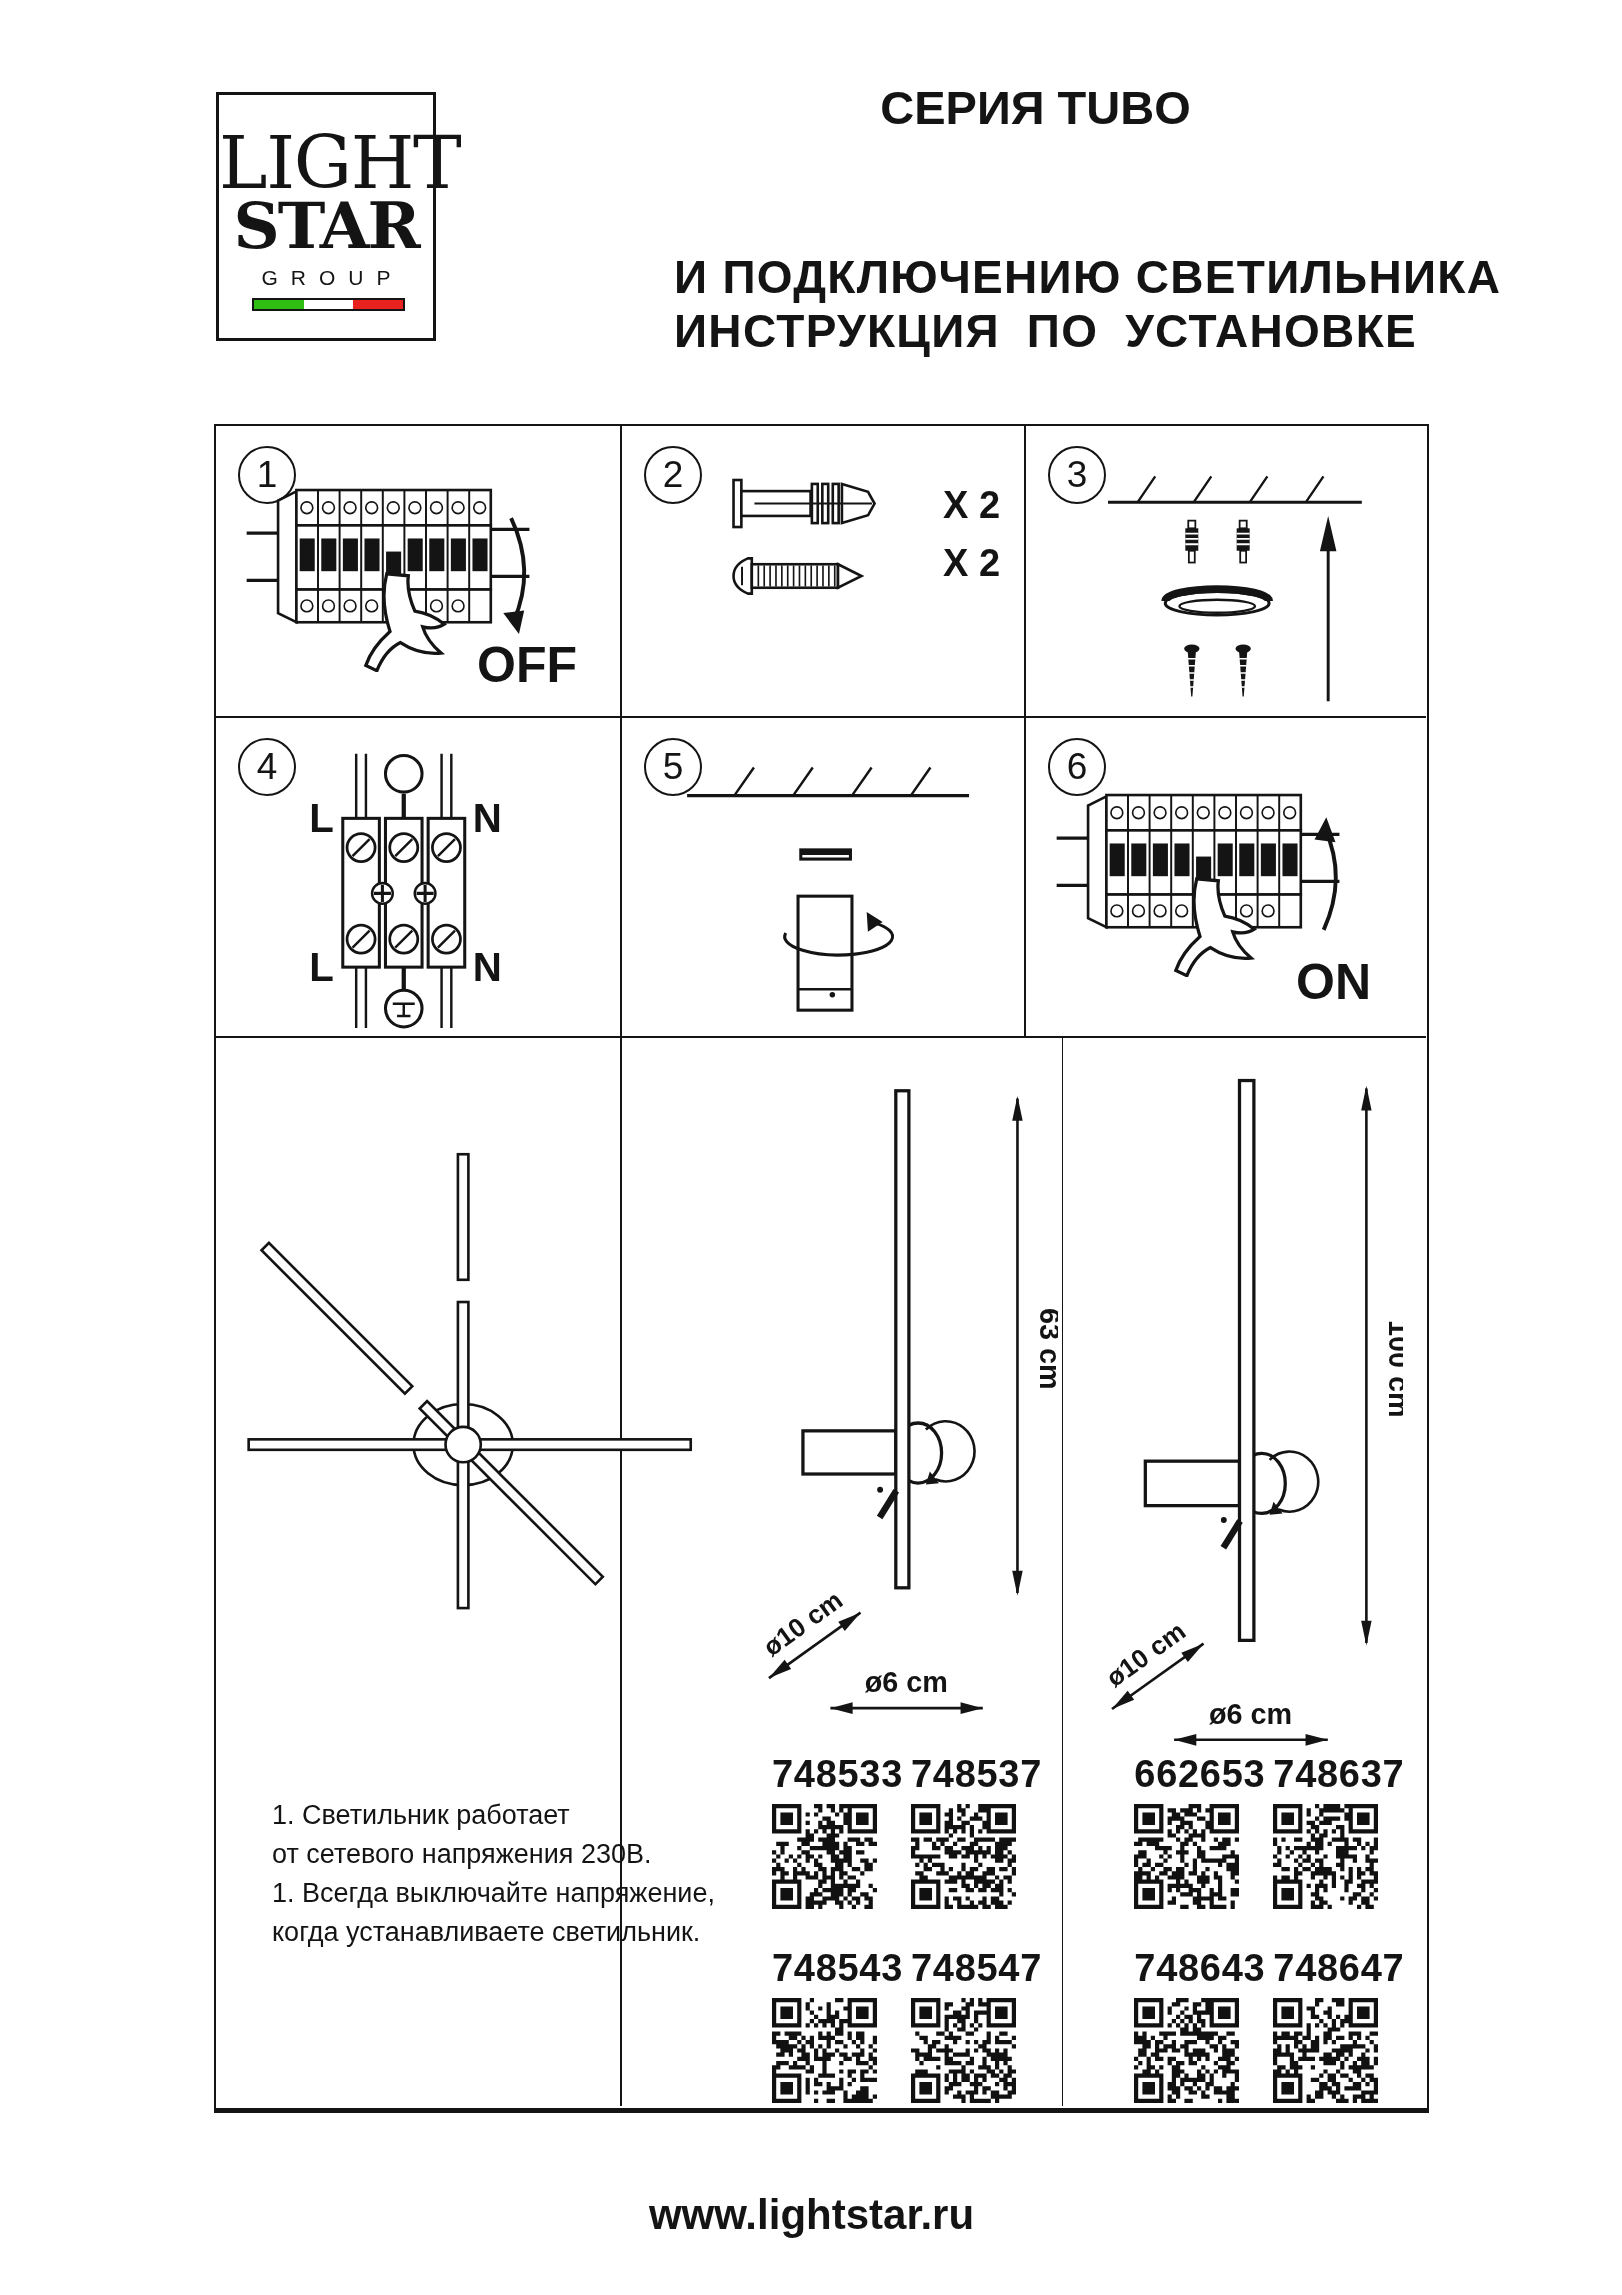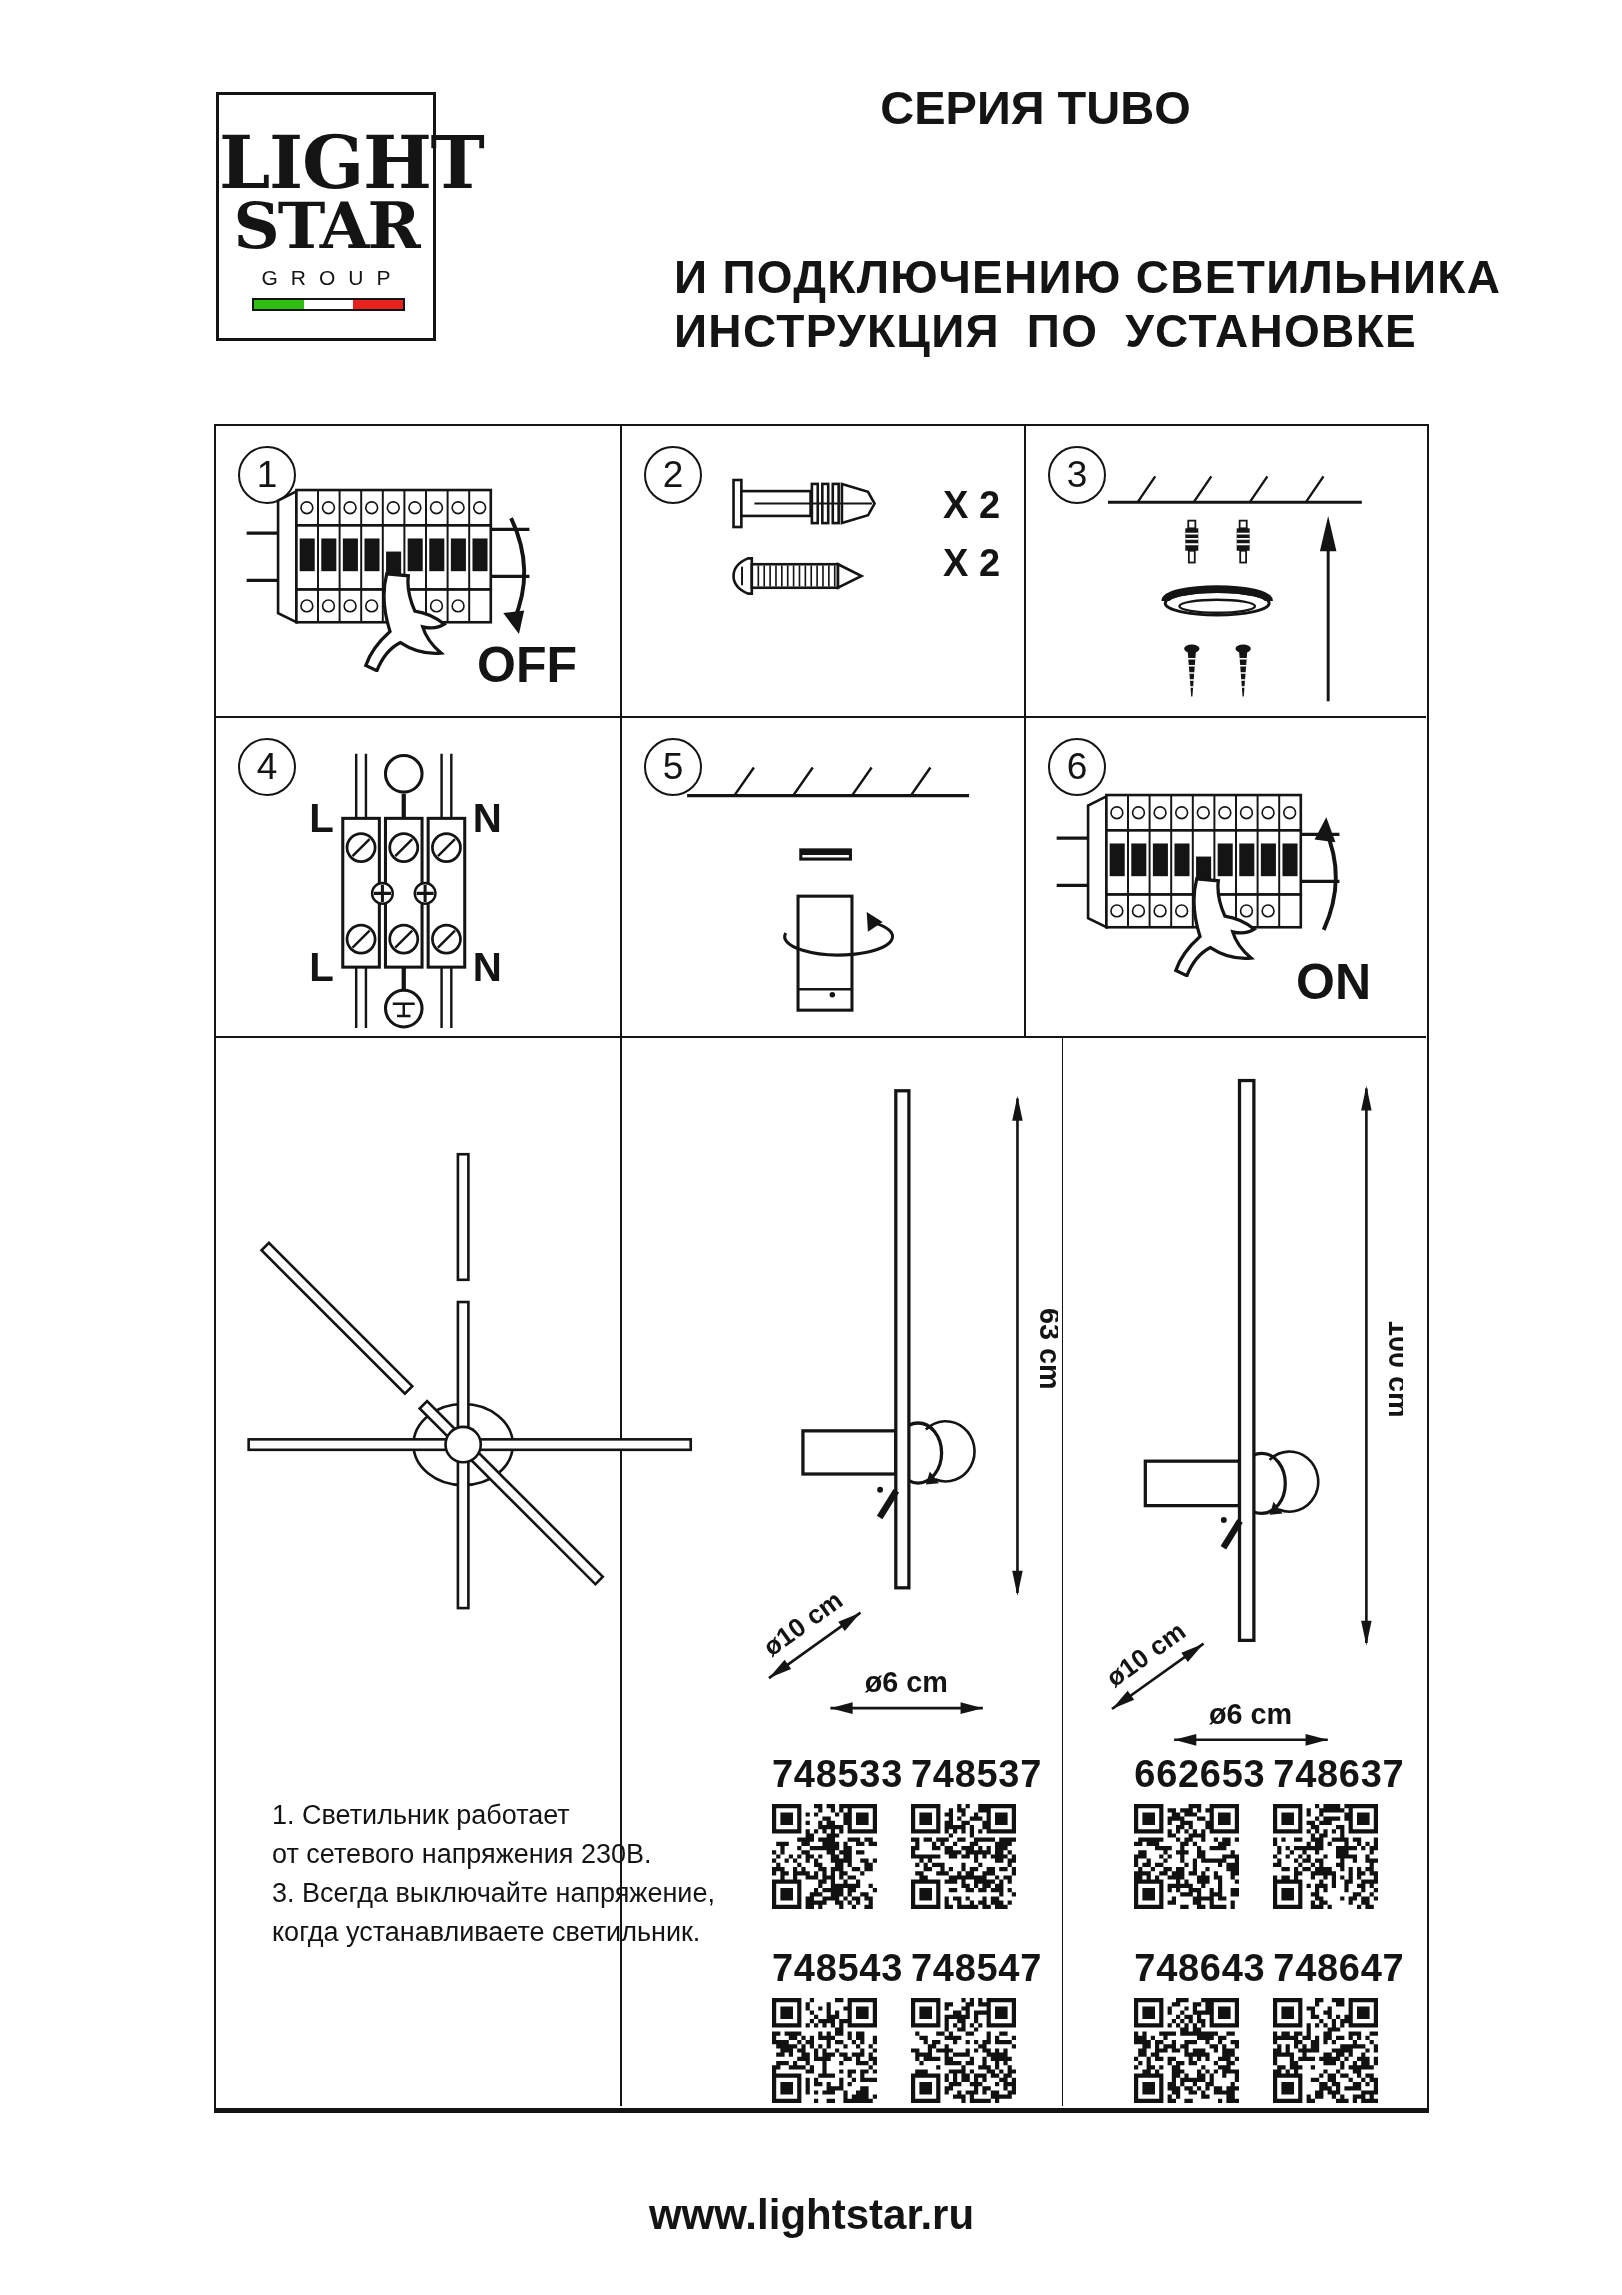--- a/index.html
+++ b/index.html
@@ -7,21 +7,21 @@
     --green:#2fbe12;
     --red:#e8231f;
   }
   *{margin:0;padding:0;box-sizing:border-box}
   html,body{background:#fff}
   body{width:1623px;height:2295px;position:relative;font-family:"Liberation Sans",sans-serif;color:var(--ink)}
   .page{position:absolute;inset:0;background:#fff;overflow:hidden}
 
   
   .logo-box{position:absolute;left:216px;top:92px;width:220px;height:249px;border:3.3px solid var(--ink);text-align:center;padding-top:34px}
-  .logo-light{font-family:"DejaVu Serif",serif;font-weight:700;font-size:73px;line-height:0.92;letter-spacing:-1.3px}
+  .logo-light{font-family:"DejaVu Serif",serif;font-weight:400;font-size:73px;line-height:0.92;letter-spacing:-1.3px}
   .logo-star{font-family:"DejaVu Serif",serif;font-weight:700;font-size:64px;line-height:0.95;letter-spacing:-2px}
   .logo-group{font-size:21px;font-weight:400;letter-spacing:13px;text-indent:13px;margin-top:9px}
   .flag{position:absolute;left:33px;bottom:27.5px;width:153px;height:12.4px;border:2px solid var(--ink);display:flex}
   .flag span{height:100%}
   .flag .f-g{width:33.4%;background:var(--green)}
   .flag .f-w{width:33.3%;background:#fff}
   .flag .f-r{width:33.3%;background:var(--red)}
 
   .title-series,.title-articles{position:absolute;left:654px;width:763px;text-align:center;font-weight:700;font-size:47px;white-space:nowrap}
   .title-series{top:80px}
@@ -349,21 +349,21 @@
           <g transform="translate(338,452) rotate(45)">
             <rect x="-428" y="-8" width="310" height="16"></rect>
             <rect x="-86" y="-8" width="380" height="16"></rect>
           </g>
           <circle cx="338" cy="452" r="27"></circle>
         </g>
       </svg>
       <div class="notes">
         <div>1. Светильник работает</div>
         <div>от сетевого напряжения 230В.</div>
-        <div>3. Всегда выключайте напряжение,</div>
+        <div>1. Всегда выключайте напряжение,</div>
         <div>когда устанавливаете светильник.</div>
       </div>
     </section>
 
     <section class="cell cB bR">
       <svg class="ill" style="left:5.2px;top:41px" width="327" height="654" viewBox="0 0 500 1000">
         <ellipse cx="286" cy="572" rx="36" ry="46" fill="#fff" stroke="#141414" stroke-width="5"></ellipse>
         <path d="M298,536 a44,46 0 1 1 14,76" fill="none" stroke="#141414" stroke-width="4"></path>
         <polygon points="304,600 318,618 298,620" fill="#141414"></polygon>
         <rect x="110" y="538" width="142" height="66" fill="#fff" stroke="#141414" stroke-width="5"></rect>

